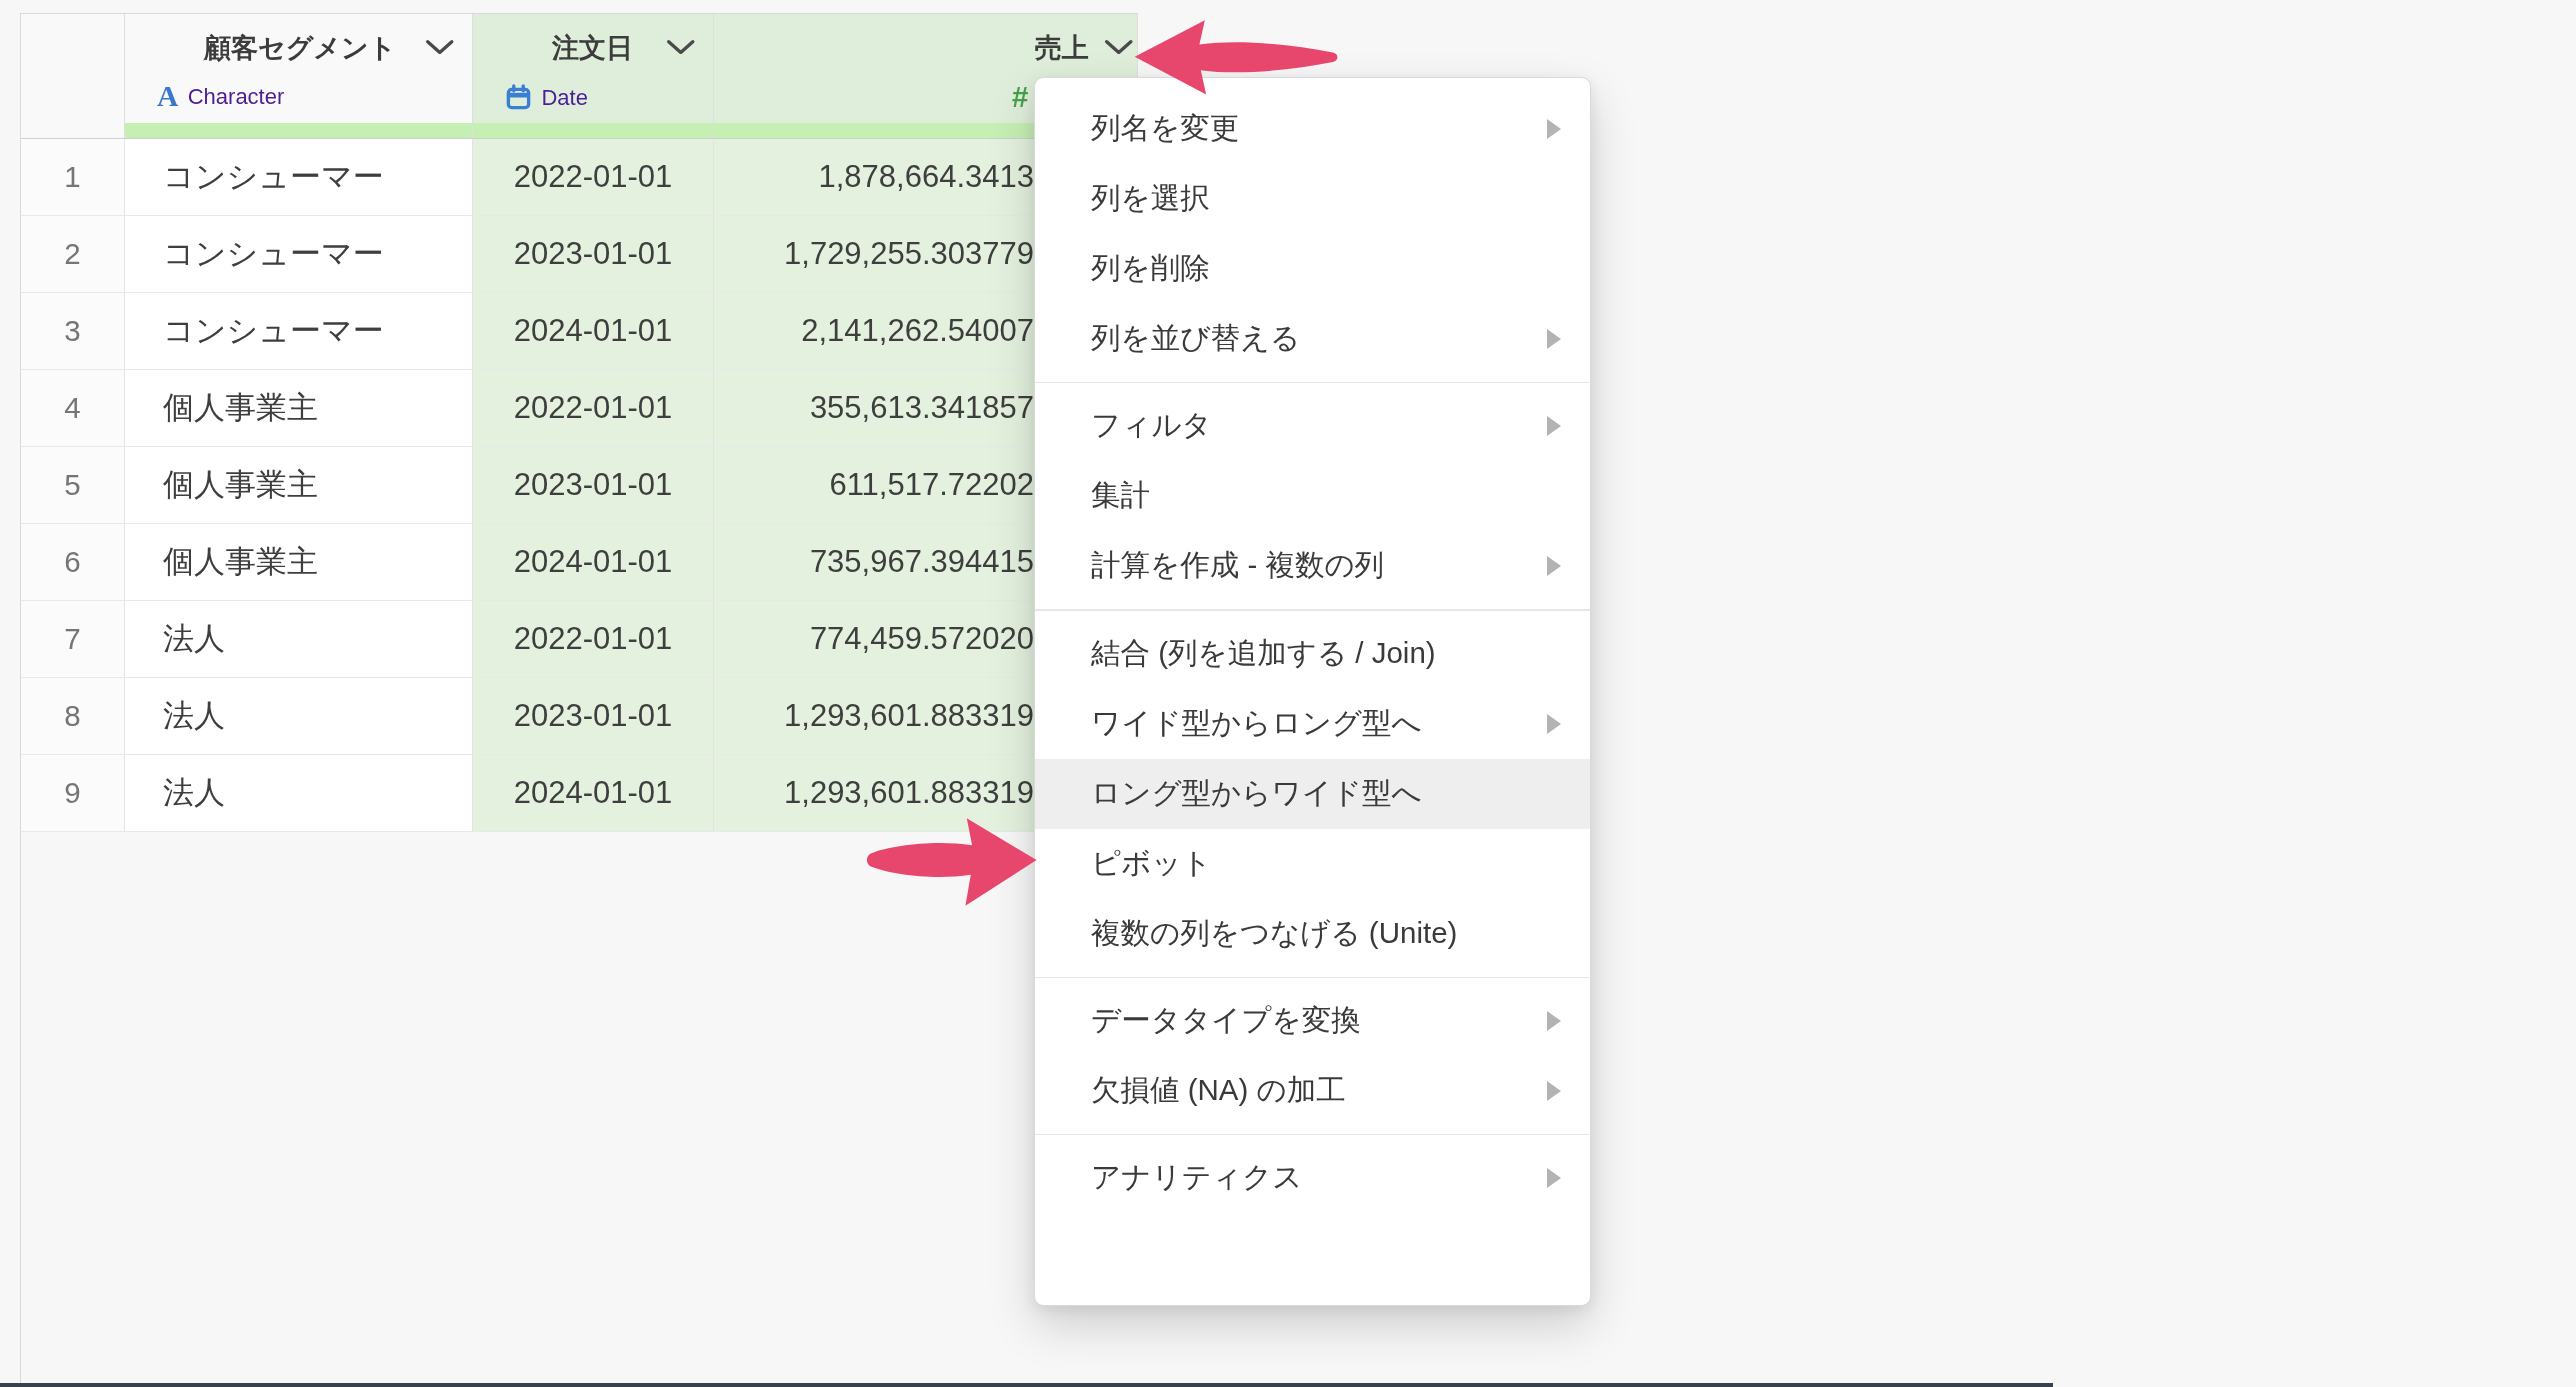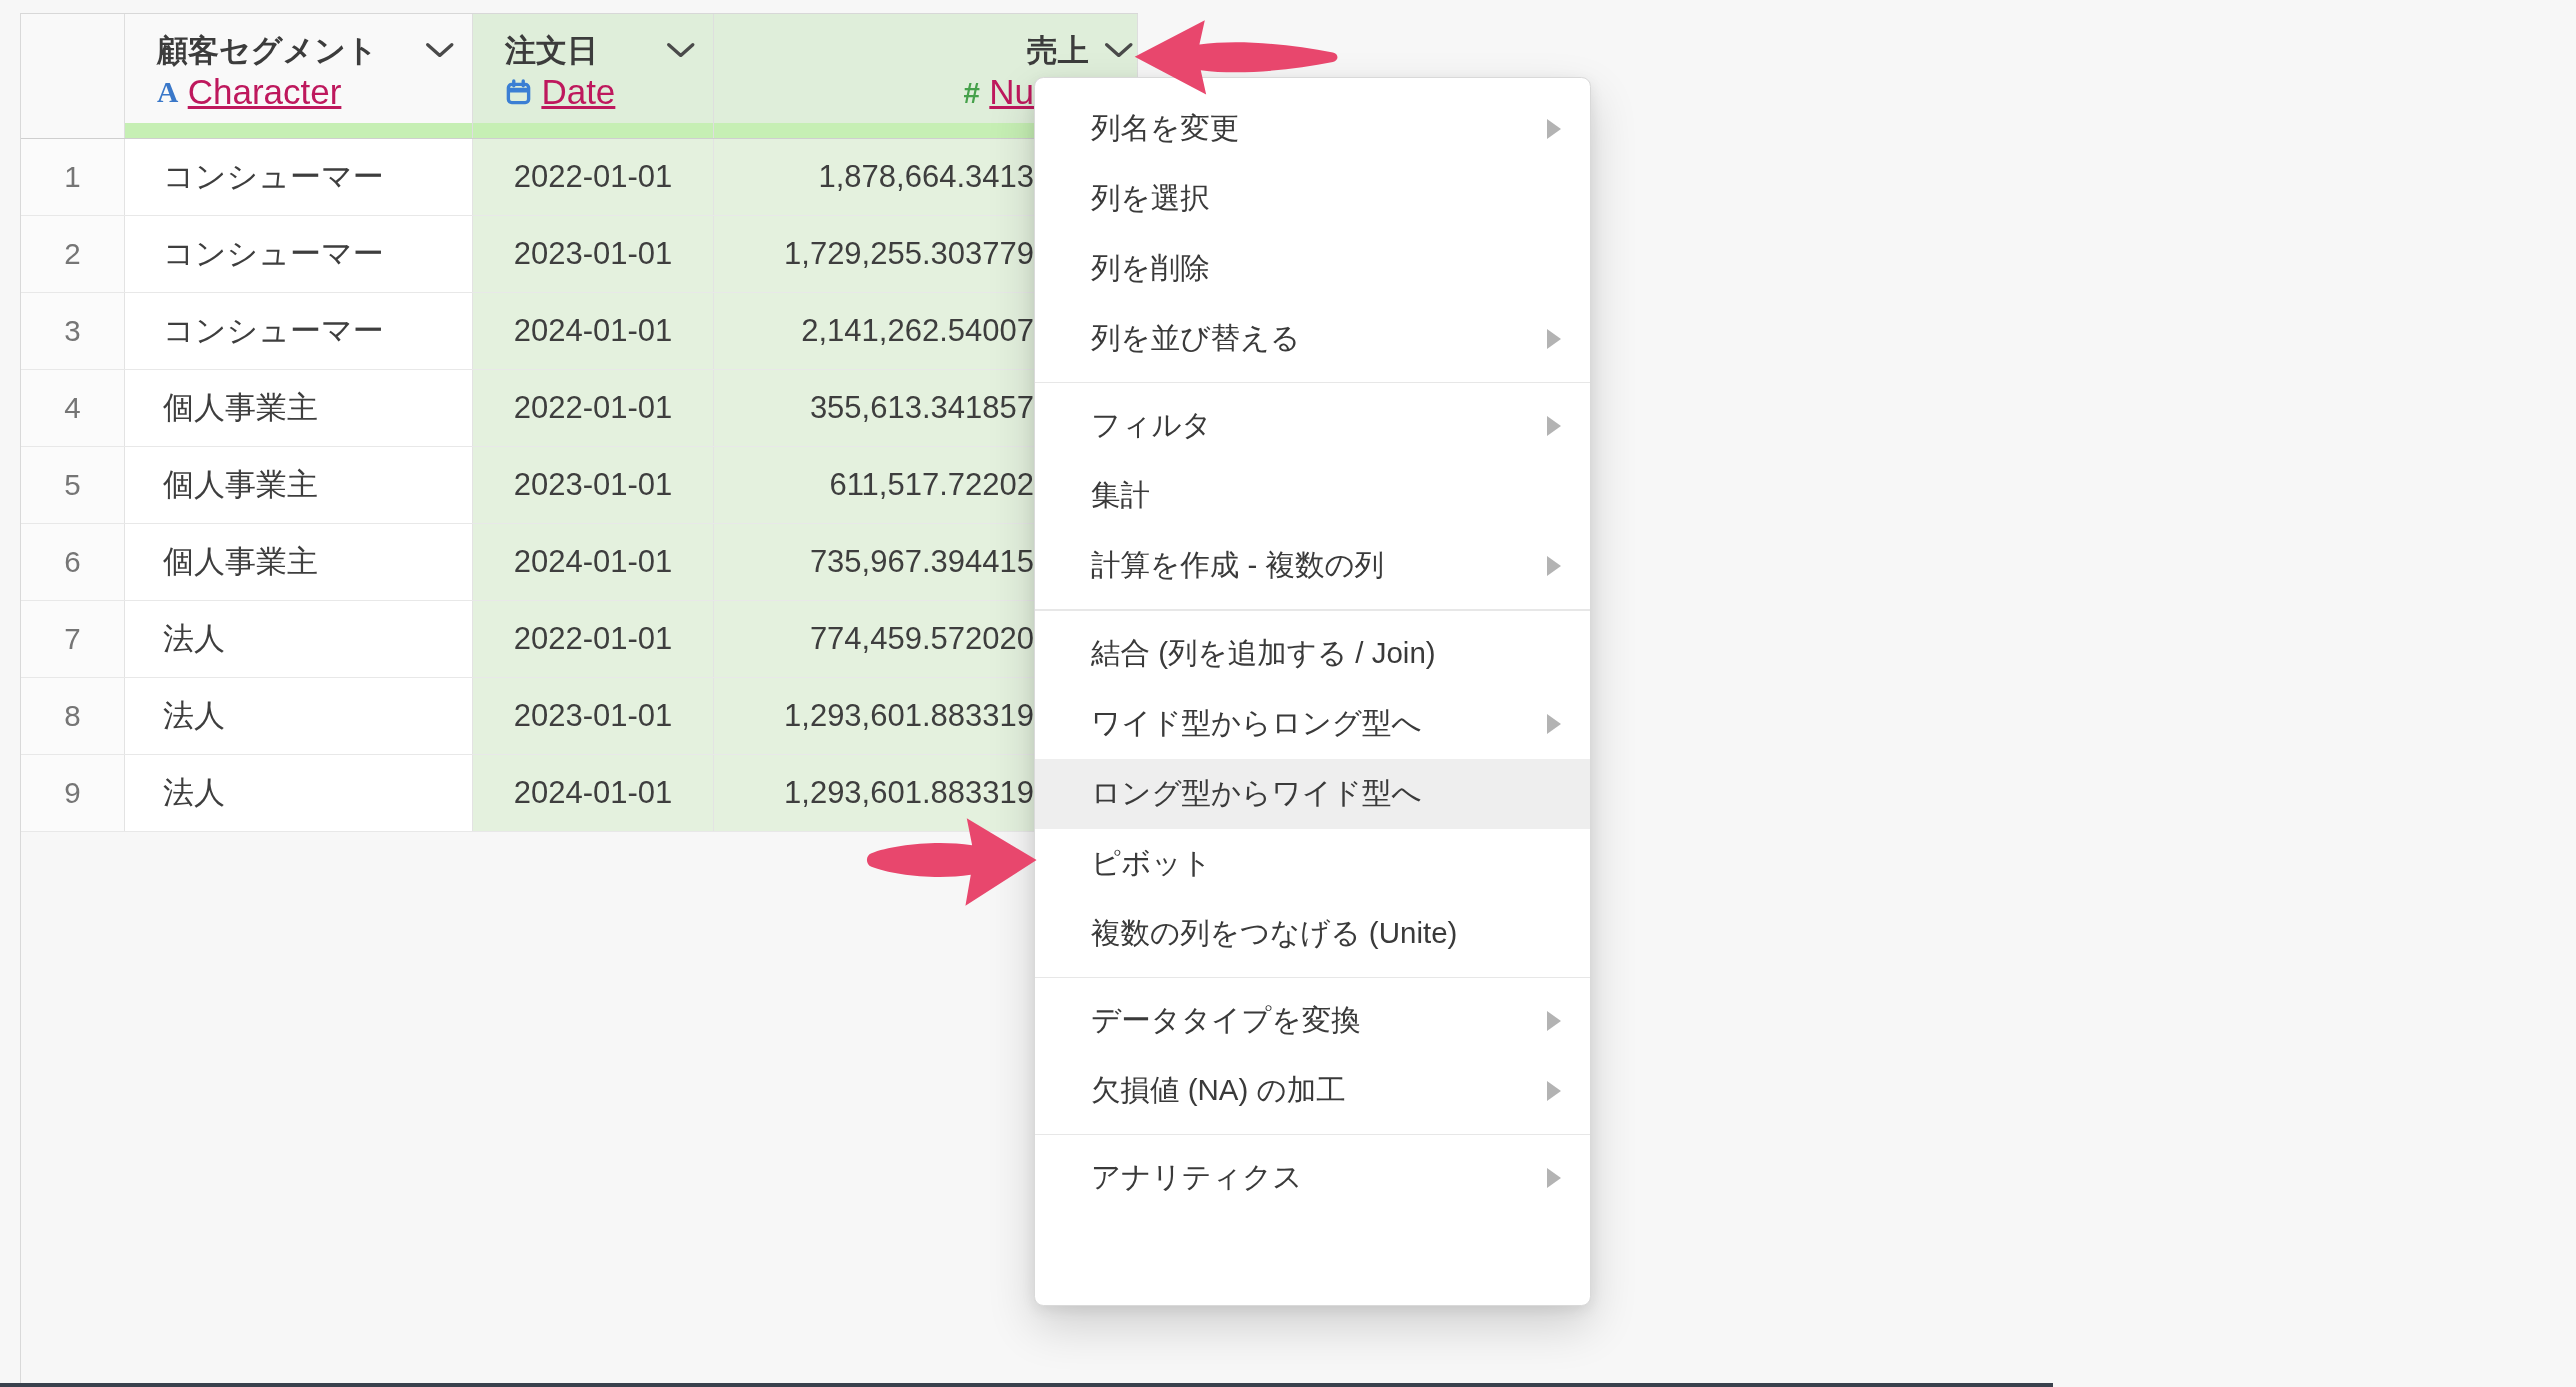--- a/index.html
+++ b/index.html
@@ -10,28 +10,28 @@
   #pane-left-border{position:absolute;left:19.5px;top:13.4px;width:1.3px;height:1374px;background:#d9d9d9;}
   #pane{position:absolute;left:21px;top:13.4px;z-index:1;}
   .header{display:flex;border-top:1.3px solid #d8d8d8;height:110px;box-sizing:border-box;}
   .hcell{box-sizing:border-box;border-right:1.3px solid #dedede;display:flex;flex-direction:column;}
   .hcell.num{width:104px;background:#f9f9f9;}
   .hcell.c1{width:348px;background:#f9f9f9;}
   .hcell.c2{width:241px;background:#dfeeda;}
   .hcell.c3{width:424px;background:#dfeeda;}
   .title-row{display:flex;align-items:center;padding:16px 17.4px 0 32px;}
   .hcell.c3 .title-row{justify-content:flex-end;gap:14.8px;padding-right:4px;}
-  .col-title{font-size:31px;font-weight:bold;color:#3c3c3c;white-space:nowrap;}
+  .col-title{font-size:27px;font-weight:bold;color:#3c3c3c;white-space:nowrap;margin-left:47px;}
   .chev{margin-left:auto;flex:0 0 auto;}
   .hcell.c3 .chev{margin-left:0;}
   .type-row{display:flex;align-items:center;gap:9.4px;margin-top:auto;padding:0 17.4px 12px 32px;}
   .hcell.c3 .type-row{justify-content:flex-end;padding-right:17.4px;}
   .type-a{font-family:"Liberation Serif","DejaVu Serif",serif;font-weight:bold;font-size:29.5px;color:#3a78c9;line-height:1;}
   .type-hash{font-weight:bold;font-size:29.5px;color:#46a14b;line-height:1;}
-  .type-label{font-size:35px;color:#be185d;white-space:nowrap;text-decoration:underline;}
+  .type-label{font-size:22px;color:#4c1d95;white-space:nowrap;}
   .valid-strip{display:flex;height:16px;border-bottom:1.3px solid #cfcfcf;box-sizing:border-box;}
   .vs{box-sizing:border-box;border-right:1.3px solid #dedede;}
   .vs.num{width:104px;background:#f9f9f9;}
   .vs.g1{width:348px;background:#c6efb4;}
   .vs.g2{width:241px;background:#c6efb4;}
   .vs.g3{width:424px;background:#c6efb4;}
   .trow{display:flex;height:77px;box-sizing:border-box;border-bottom:1.3px solid #e8e8e8;background:#ffffff;}
   .cell{box-sizing:border-box;border-right:1.3px solid #e3e3e3;display:flex;align-items:center;font-size:31px;white-space:nowrap;overflow:hidden;}
   .cell.num{width:104px;justify-content:center;color:#757575;font-size:29.5px;background:#fbfbfb;}
   .cell.seg{width:348px;padding-left:38px;background:#ffffff;}

